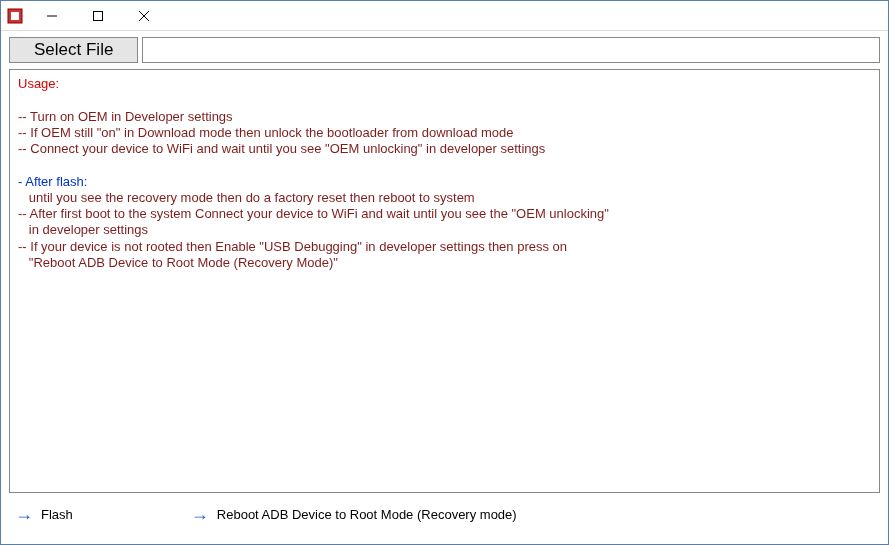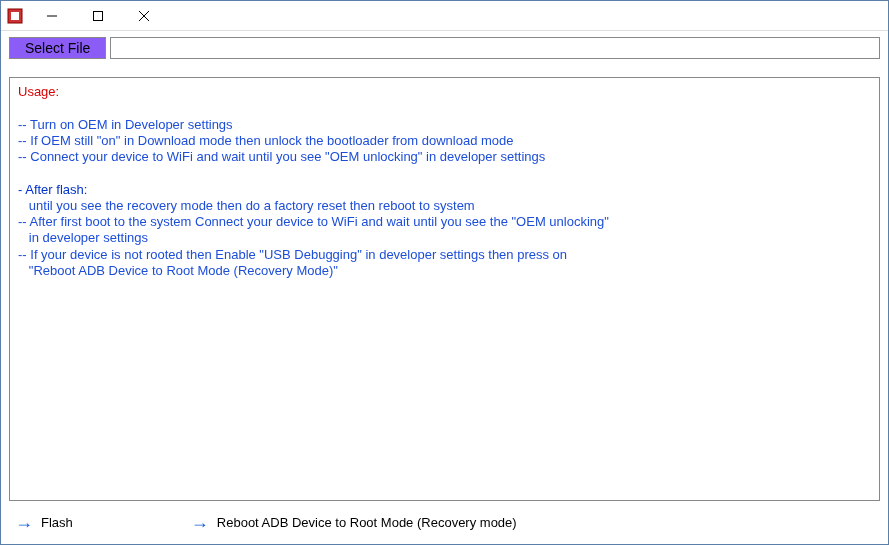--- a/index.html
+++ b/index.html
@@ -47,47 +47,47 @@
   cursor: pointer;
 }
 
 .toolbar {
   display: flex;
   padding: 6px 8px 4px 8px;
   gap: 4px;
   align-items: stretch;
 }
 .select-file-btn {
-  background: #8b5cf6;
+  background: #e5e5e5;
   border: 1px solid #888;
-  padding: 2px 15px;
-  font-size: 14px;
+  padding: 2px 24px;
+  font-size: 17px;
   cursor: pointer;
   font-family: inherit;
 }
 .file-input {
   flex: 1;
   border: 1px solid #888;
   padding: 2px 4px;
   font-size: 13px;
   background: #fff;
   font-family: inherit;
 }
 
 .content-box {
-  margin: 14px 8px 6px 8px;
+  margin: 2px 8px 6px 8px;
   border: 1px solid #888;
   height: 424px;
   padding: 6px 8px;
   overflow: hidden;
   line-height: 1.25;
 }
 .heading-usage { color: #d80000; }
 .heading-section { color: #0033cc; }
-.body-line { color: #1d4ed8; }
+.body-line { color: #7f1d1d; }
 .content-box div { white-space: pre; }
 
 .bottom-bar {
   display: flex;
   align-items: center;
   padding: 6px 8px 8px 14px;
 }
 .action-link {
   display: flex;
   align-items: center;

